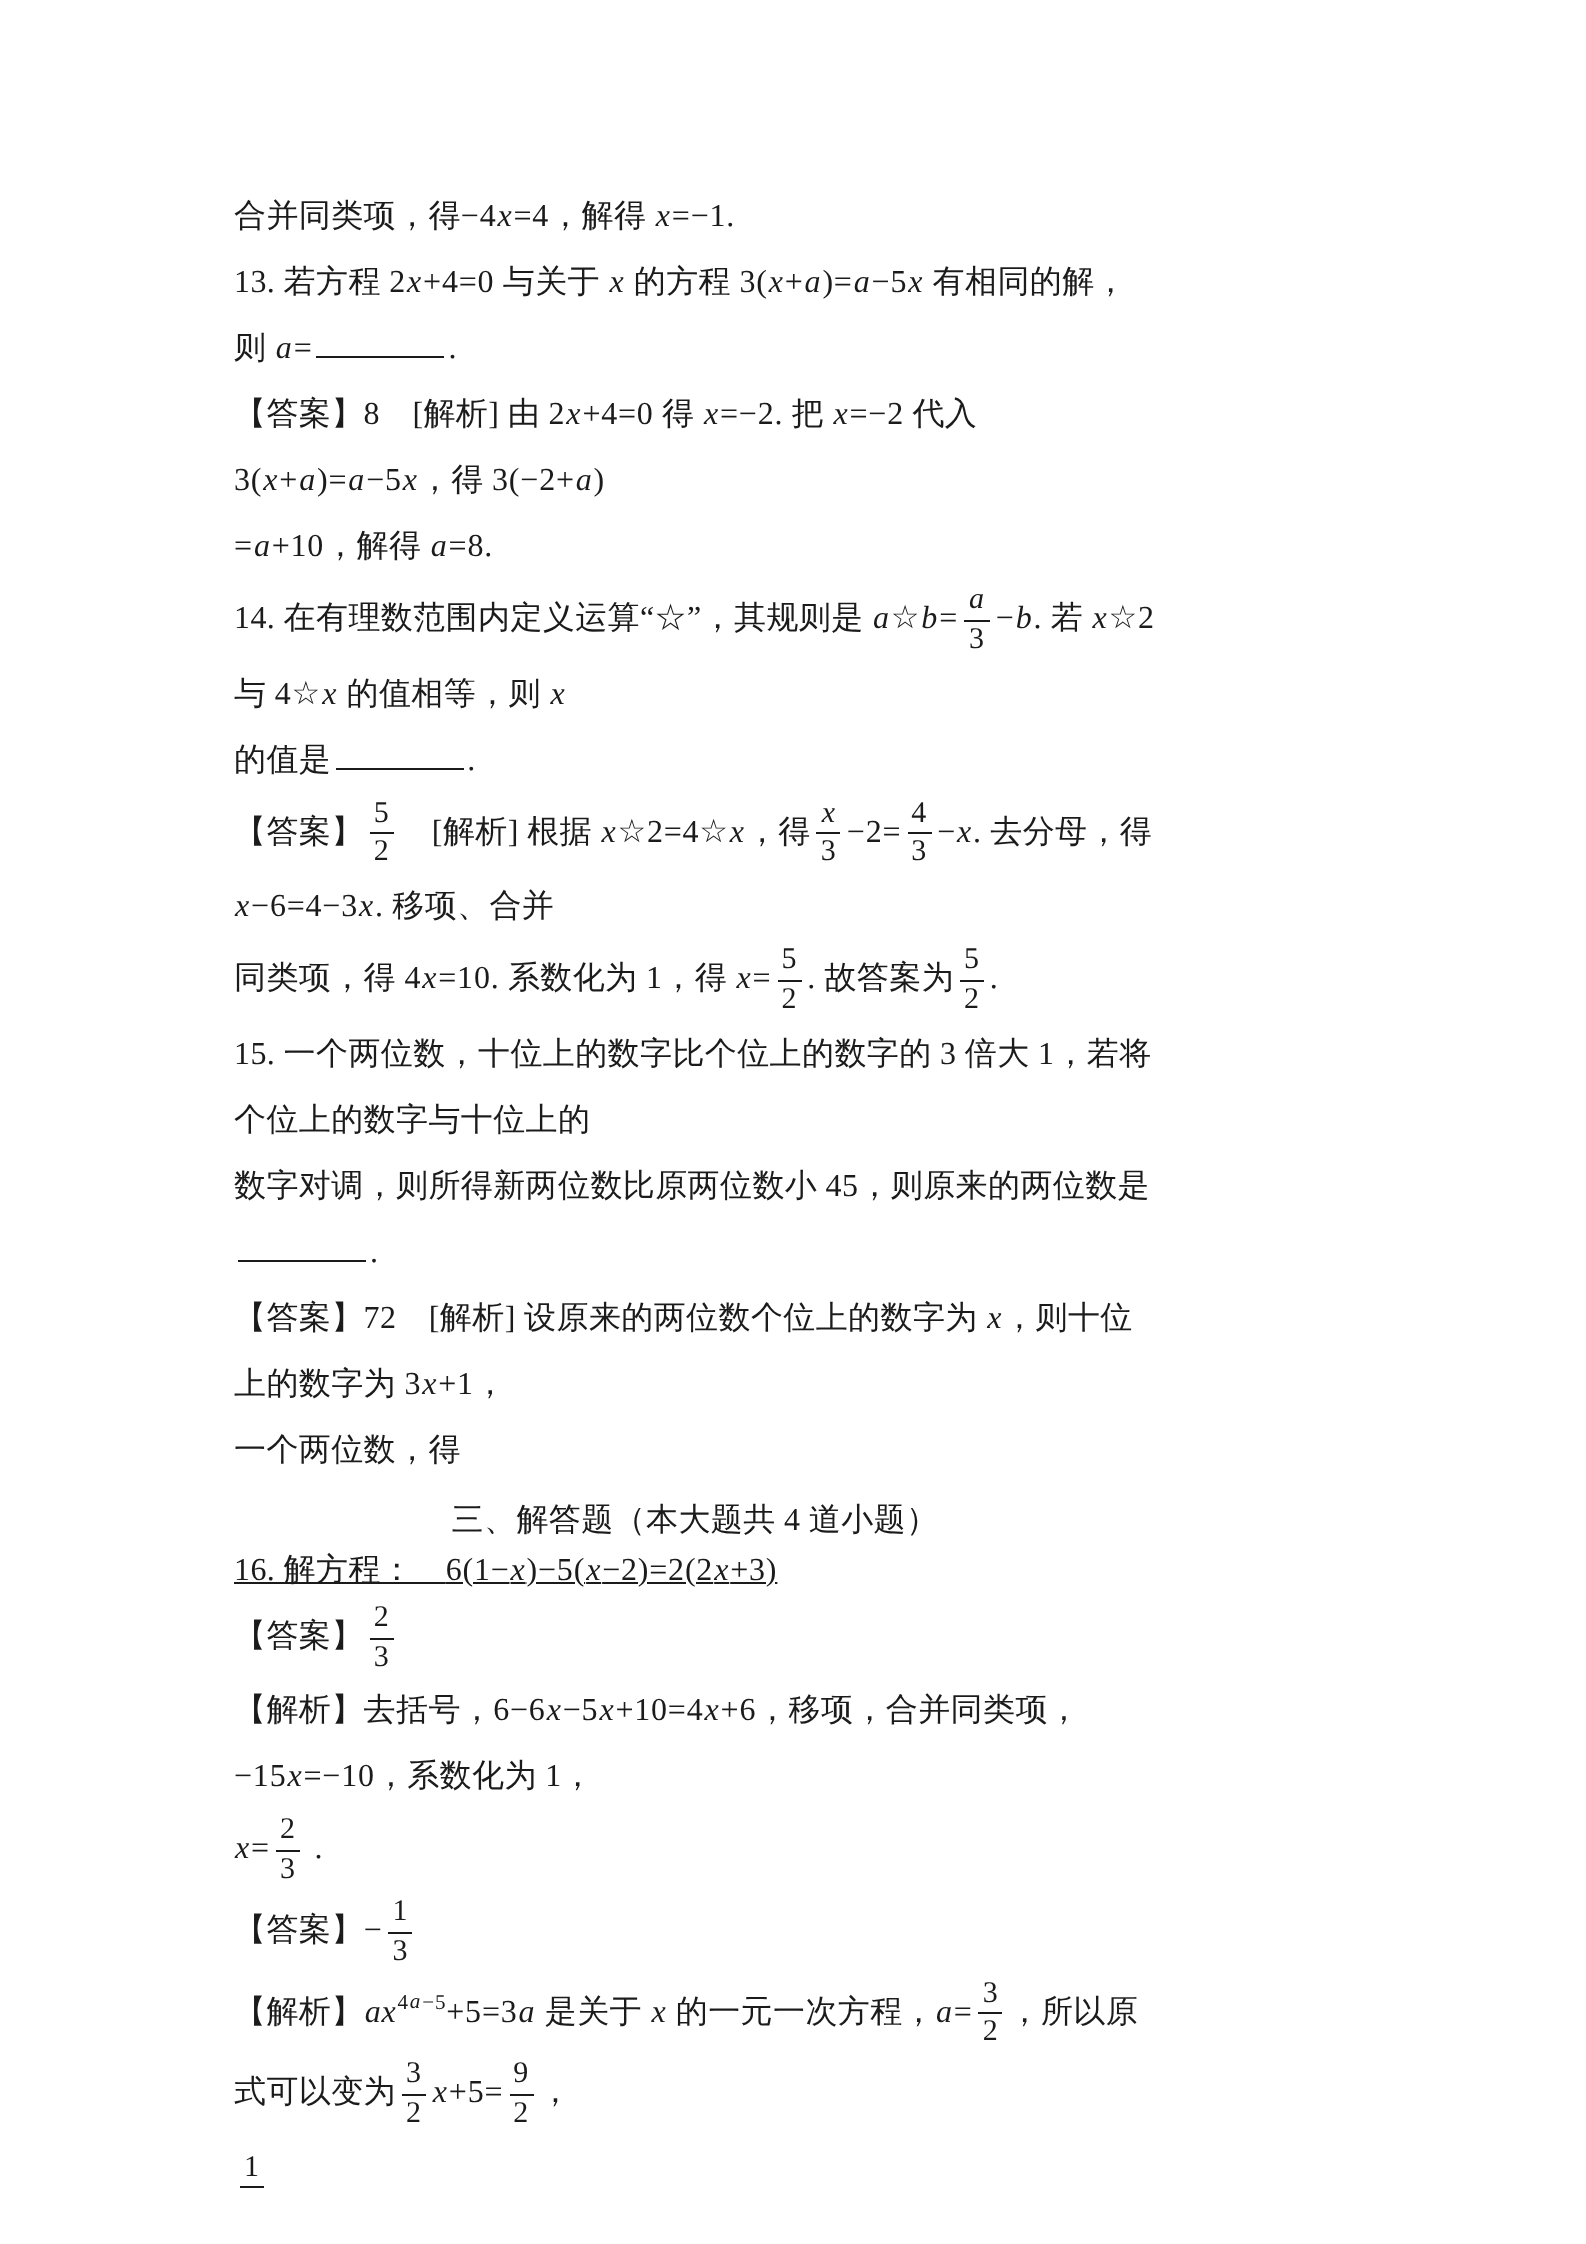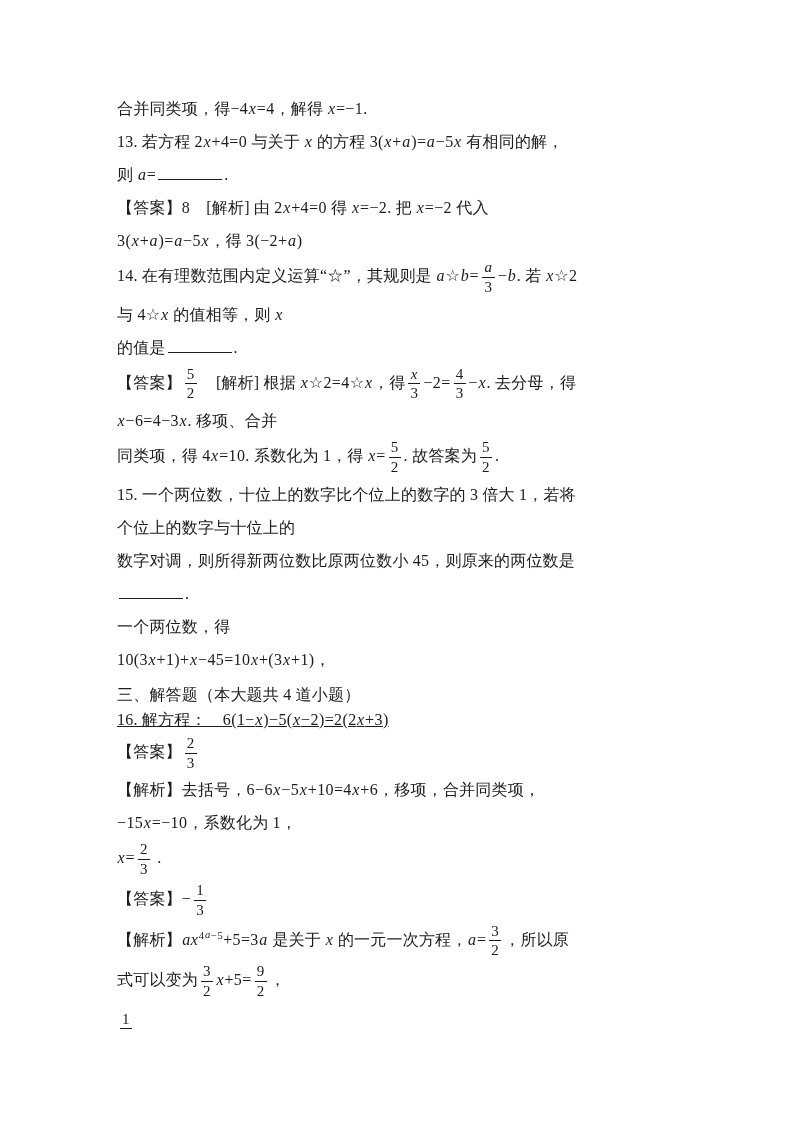--- a/index.html
+++ b/index.html
@@ -17,21 +17,21 @@
     font-family: "Liberation Serif", "DejaVu Serif", serif;
     padding: 92px 76px 0 117px;
     overflow: hidden;
   }
   .line {
     font-size: 16px;
     line-height: 33px;
     letter-spacing: 0.2px;
   }
   .role-question   { }
-  .role-section    { margin-top: 6px; line-height: 25px; }
+  .role-section    { margin-top: 6px; line-height: 25px; text-align: center; }
   .role-tight      { line-height: 26px; text-decoration: underline; }
   .role-answer     { }
   .role-solution   { }
   .cn { }
   .math { letter-spacing: 0.4px; }
   .math i {
     font-style: italic;
     padding: 0 0.5px;
   }
   .frac {
@@ -69,20 +69,21 @@
     vertical-align: baseline;
   }
 </style>
 </head>
 <body>
 
 <div class="page">
     <div class="line role-body"><span class="cn">合并同类项，得</span><span class="math">−4<i>x</i>=4</span><span class="cn">，解得 </span><span class="math"><i>x</i>=−1.</span></div>
     <div class="line role-question"><span class="cn">13.  若方程 </span><span class="math">2<i>x</i>+4=0</span><span class="cn"> 与关于 </span><span class="math"><i>x</i></span><span class="cn"> 的方程 </span><span class="math">3(<i>x</i>+<i>a</i>)=<i>a</i>−5<i>x</i></span><span class="cn"> 有相同的解，则 </span><span class="math"><i>a</i>=</span><span class="blank"></span><span class="cn">.</span></div>
     <div class="line role-solution"><span class="cn">【答案】8　[解析] 由 </span><span class="math">2<i>x</i>+4=0</span><span class="cn"> 得 </span><span class="math"><i>x</i>=−2.</span><span class="cn"> 把 </span><span class="math"><i>x</i>=−2</span><span class="cn"> 代入 </span><span class="math">3(<i>x</i>+<i>a</i>)=<i>a</i>−5<i>x</i></span><span class="cn">，得 </span><span class="math">3(−2+<i>a</i>)</span></div>
+    <div class="line role-solution"><span class="math">=<i>a</i>+10</span><span class="cn">，解得 </span><span class="math"><i>a</i>=8.</span></div>
     <div class="line role-question"><span class="cn">14.  在有理数范围内定义运算“☆”，其规则是 </span><span class="math"><i>a</i>☆<i>b</i>=</span><span class="frac">
         <span class="math num"><i>a</i></span>
         <span class="math den">3</span>
       </span><span class="math">−<i>b</i>.</span><span class="cn"> 若 </span><span class="math"><i>x</i>☆2</span><span class="cn"> 与 </span><span class="math">4☆<i>x</i></span><span class="cn"> 的值相等，则 </span><span class="math"><i>x</i></span></div>
     <div class="line role-body"><span class="cn">的值是</span><span class="blank"></span><span class="cn">.</span></div>
     <div class="line role-solution"><span class="cn">【答案】</span><span class="frac">
         <span class="math num">5</span>
         <span class="math den">2</span>
       </span><span class="cn">　[解析] 根据 </span><span class="math"><i>x</i>☆2=4☆<i>x</i></span><span class="cn">，得</span><span class="frac">
         <span class="math num"><i>x</i></span>
@@ -93,22 +94,22 @@
       </span><span class="math">−<i>x</i>.</span><span class="cn"> 去分母，得 </span><span class="math"><i>x</i>−6=4−3<i>x</i>.</span><span class="cn"> 移项、合并</span></div>
     <div class="line role-solution"><span class="cn">同类项，得 </span><span class="math">4<i>x</i>=10.</span><span class="cn"> 系数化为 1，得 </span><span class="math"><i>x</i>=</span><span class="frac">
         <span class="math num">5</span>
         <span class="math den">2</span>
       </span><span class="math">.</span><span class="cn"> 故答案为</span><span class="frac">
         <span class="math num">5</span>
         <span class="math den">2</span>
       </span><span class="math">.</span></div>
     <div class="line role-question"><span class="cn">15.  一个两位数，十位上的数字比个位上的数字的 3 倍大 1，若将个位上的数字与十位上的</span></div>
     <div class="line role-body"><span class="cn">数字对调，则所得新两位数比原两位数小 45，则原来的两位数是</span><span class="blank"></span><span class="cn">.</span></div>
+    <div class="line role-solution"><span class="cn">【答案】72　[解析] 设原来的两位数个位上的数字为 </span><span class="math"><i>x</i></span><span class="cn">，则十位上的数字为 </span><span class="math">3<i>x</i>+1</span><span class="cn">，</span></div>
     <div class="line role-solution"><span class="cn">一个两位数，得</span></div>
-    <div class="line role-solution"><span class="math">10(3<i>x</i>+1)+<i>x</i>−45=10<i>x</i>+(3<i>x</i>+1)</span><span class="cn">，</span></div>
     <div class="line role-section"><span class="cn">三、解答题（本大题共 4 道小题）</span></div>
     <div class="line role-tight"><span class="cn">16.  解方程：　</span><span class="math">6(1−<i>x</i>)−5(<i>x</i>−2)=2(2<i>x</i>+3)</span></div>
     <div class="line role-answer"><span class="cn">【答案】</span><span class="frac">
         <span class="math num">2</span>
         <span class="math den">3</span>
       </span></div>
     <div class="line role-solution"><span class="cn">【解析】去括号，</span><span class="math">6−6<i>x</i>−5<i>x</i>+10=4<i>x</i>+6</span><span class="cn">，移项，合并同类项，</span><span class="math">−15<i>x</i>=−10</span><span class="cn">，系数化为 1，</span></div>
     <div class="line role-solution"><span class="math"><i>x</i>=</span><span class="frac">
         <span class="math num">2</span>
         <span class="math den">3</span>

